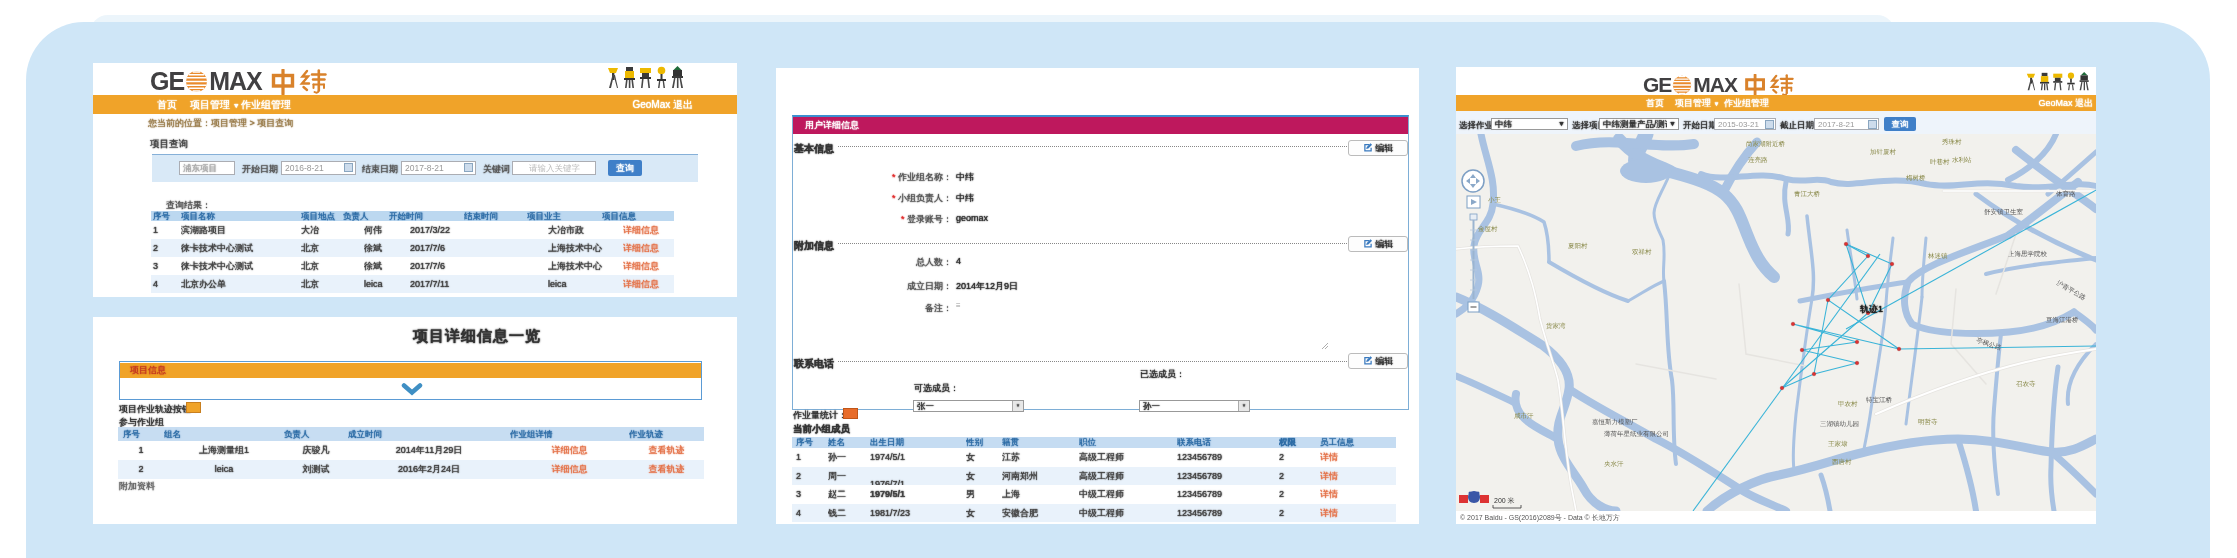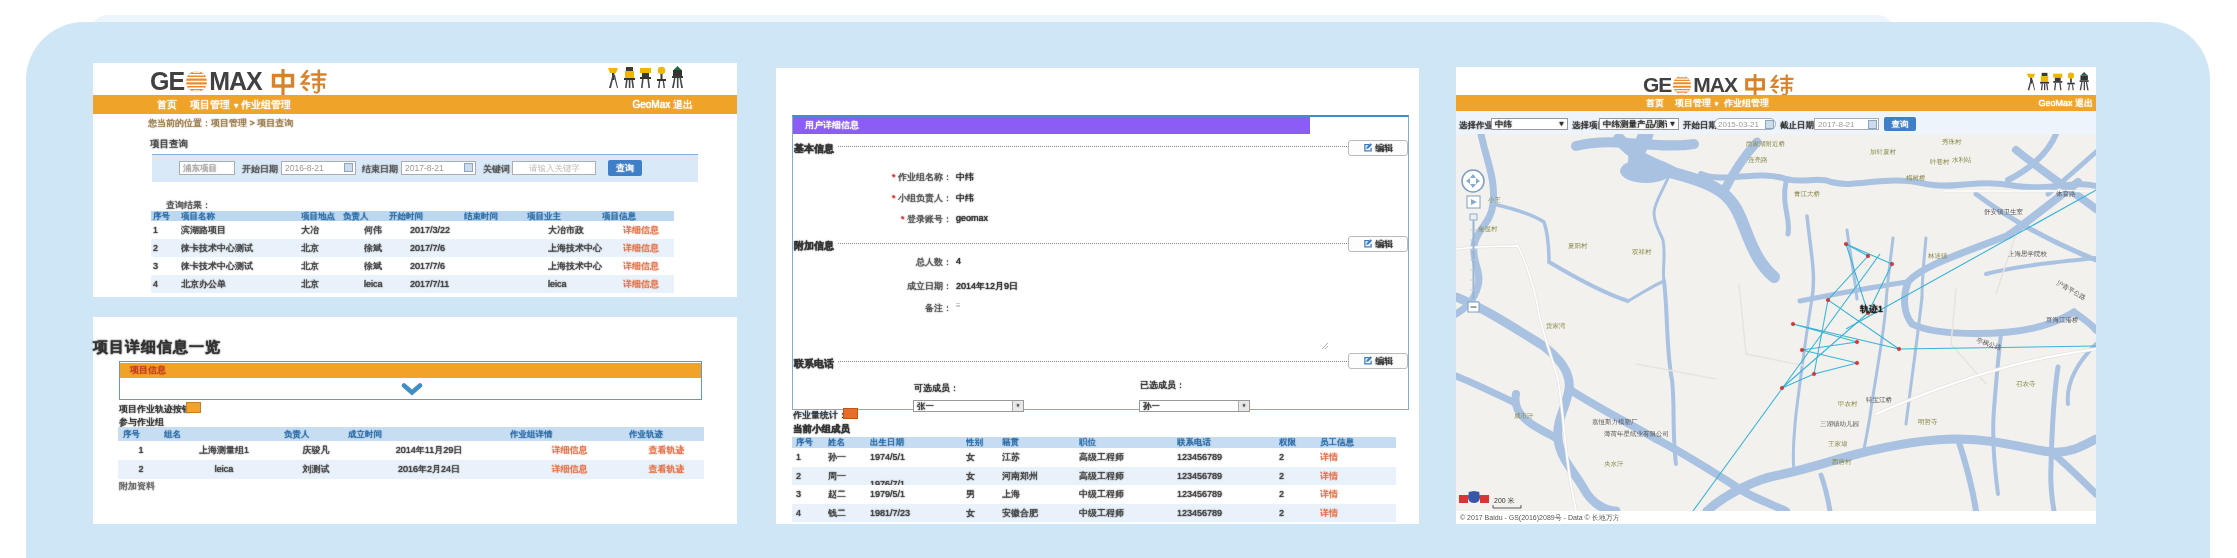--- a/index.html
+++ b/index.html
@@ -159,21 +159,21 @@
       <div style="width:63px;">北京</div>
       <div style="width:46px;">leica</div>
       <div style="width:75px;">2017/7/11</div>
       <div style="width:63px;"></div>
       <div style="width:75px;">leica</div>
       <div class="olink" style="width:51px;">详细信息</div>
   </div>
 </div>
 
 <div class="panel" id="p2">
-  <div class="abs cjk" style="left:0;top:21px;width:768px;font-size:15px;font-weight:bold;color:#333;letter-spacing:1px;text-shadow:0 0 1px #333,0 0 2px #444;">项目详细信息一览</div>
+  <div class="abs cjk" style="left:0;top:10px;width:768px;text-align:center;font-size:15px;font-weight:bold;color:#333;letter-spacing:1px;text-shadow:0 0 1px #333,0 0 2px #444;">项目详细信息一览</div>
   <div class="abs" style="left:26px;top:44px;width:583px;height:39px;border:1px solid #5b9bd5;background:#fff;">
     <div class="cjk" style="position:absolute;left:0px;top:1px;width:581px;height:15px;background:#f0a328;color:#c53a20;font-size:9px;line-height:15px;padding-left:10px;">项目信息</div>
     <svg style="position:absolute;left:277px;top:21px;" width="30" height="13" viewBox="0 0 30 13">
         <path d="M7 2.5 L15 9.5 L23 2.5" stroke="#3f8fc4" stroke-width="4.5" fill="none" stroke-linecap="round"></path>
       </svg>
   </div>
   <div class="abs cjk" style="left:26px;top:86px;font-size:9px;color:#333;">项目作业轨迹按钮：</div>
   <div class="abs" style="left:93px;top:85px;width:15px;height:11px;background:#f0a328;border:1px solid #c87f1f;"></div>
   <div class="abs cjk" style="left:26px;top:99px;font-size:9px;color:#333;">参与作业组</div>
   <div class="tr cjk" style="left:25px;top:110px;width:586px;height:14px;font-size:8.5px;line-height:14px;background:#c7ddf2;color:#2d6ca6;">
@@ -198,21 +198,21 @@
       <div style="width:64px;">刘测试</div>
       <div style="width:162px;">2016年2月24日</div>
       <div class="olink" style="width:119px;">详细信息</div>
       <div class="olink" style="width:75px;">查看轨迹</div>
   </div>
   <div class="abs cjk" style="left:26px;top:163px;font-size:9px;color:#666;">附加资料</div>
 </div>
 
 <div class="panel" id="p3">
   <div class="abs" id="p3box" style="left:16px;top:47px;width:617px;height:295px;border:1px solid #7eaed6;border-top:2px solid #3c8fd0;background:#fff;">
-    <div class="cjk" style="position:absolute;left:0;top:0;width:517px;height:17px;background:#8b5cf6;color:#fff;font-size:9px;line-height:17px;padding-left:12px;">用户详细信息</div>
+    <div class="cjk" style="position:absolute;left:0;top:0;width:615px;height:17px;background:#be185d;color:#fff;font-size:9px;line-height:17px;padding-left:12px;">用户详细信息</div>
     <div class="sect cjk" style="top:25px;">基本信息</div>
     <div class="dots" style="top:29px;"></div>
     <div class="ebtn cjk" style="top:23px;"><svg width="10" height="10" viewBox="0 0 16 16">
           <path d="M2 3h8v2H4v8h8V9h2v6H2z" fill="#3a7abf"></path>
           <path d="M6 8l6-6 2.5 2.5-6 6L5 11z" fill="#3a7abf"></path>
         </svg> 编辑</div>
     <div class="flab cjk" style="top:54px;"><s>*</s> 作业组名称：</div>
       <div class="fval cjk" style="top:54px;">中纬</div>
     <div class="flab cjk" style="top:75px;"><s>*</s> 小组负责人：</div>
       <div class="fval cjk" style="top:75px;">中纬</div>
@@ -234,35 +234,35 @@
         <path d="M7 1L1 7M7 4L4 7" stroke="#999" stroke-width="0.8"></path>
       </svg>
     <div class="sect cjk" style="top:240px;">联系电话</div>
     <div class="dots" style="top:244px;"></div>
     <div class="ebtn cjk" style="top:236px;"><svg width="10" height="10" viewBox="0 0 16 16">
           <path d="M2 3h8v2H4v8h8V9h2v6H2z" fill="#3a7abf"></path>
           <path d="M6 8l6-6 2.5 2.5-6 6L5 11z" fill="#3a7abf"></path>
         </svg> 编辑</div>
     <div class="cjk" style="position:absolute;left:121px;top:265px;font-size:9px;color:#333;">可选成员：</div>
     <div class="sel cjk" style="left:120px;top:283px;">张一<span>▾</span></div>
-    <div class="cjk" style="position:absolute;left:347px;top:262px;font-size:9px;color:#333;">已选成员：</div>
+    <div class="cjk" style="position:absolute;left:347px;top:251px;font-size:9px;color:#333;">已选成员：</div>
     <div class="sel cjk" style="left:346px;top:283px;">孙一<span>▾</span></div>
   </div>
   <div class="abs cjk" style="left:17px;top:341px;font-size:9px;color:#333;">作业量统计：</div>
   <div class="abs" style="left:67px;top:340px;width:15px;height:11px;background:#e86c2a;border:1px solid #c05518;"></div>
   <div class="abs cjk" style="left:17px;top:355px;font-size:9.5px;font-weight:bold;color:#333;">当前小组成员</div>
   <div class="tr cjk" style="left:16px;top:369px;width:604px;height:11px;font-size:8.5px;line-height:11px;background:#c5dcf2;color:#2d6ca6;">
     <div style="width:36px;padding-left:4px;">序号</div>
       <div style="width:42px;">姓名</div>
       <div style="width:96px;">出生日期</div>
       <div style="width:36px;">性别</div>
       <div style="width:77px;">籍贯</div>
       <div style="width:98px;">职位</div>
       <div style="width:102px;">联系电话</div>
-      <div style="width:41px;">权限</div>
+      <div style="width:41px;font-weight:bold;">权限</div>
       <div style="width:76px;">员工信息</div>
   </div>
   <div class="tr cjk" style="left:16px;top:380px;width:604px;height:18.5px;font-size:9px;line-height:18.5px;color:#444;">
     <div style="width:36px;padding-left:4px;">1</div>
       <div style="width:42px;">孙一</div>
       <div style="width:96px;">1974/5/1</div>
       <div style="width:36px;">女</div>
       <div style="width:77px;">江苏</div>
       <div style="width:98px;">高级工程师</div>
       <div style="width:102px;">123456789</div>
@@ -276,21 +276,21 @@
       <div style="width:36px;">女</div>
       <div style="width:77px;">河南郑州</div>
       <div style="width:98px;">高级工程师</div>
       <div style="width:102px;">123456789</div>
       <div style="width:41px;">2</div>
       <div class="olink" style="width:76px;">详情</div>
   </div>
   <div class="tr cjk" style="left:16px;top:417px;width:604px;height:18.5px;font-size:9px;line-height:18.5px;color:#444;">
     <div style="width:36px;padding-left:4px;">3</div>
       <div style="width:42px;">赵二</div>
-      <div style="width:96px;">1979/5/1</div>
+      <div style="width:96px;font-weight:bold;">1979/5/1</div>
       <div style="width:36px;">男</div>
       <div style="width:77px;">上海</div>
       <div style="width:98px;">中级工程师</div>
       <div style="width:102px;">123456789</div>
       <div style="width:41px;">2</div>
       <div class="olink" style="width:76px;">详情</div>
   </div>
   <div class="tr alt cjk" style="left:16px;top:435.5px;width:604px;height:18.5px;font-size:9px;line-height:18.5px;color:#444;">
     <div style="width:36px;padding-left:4px;">4</div>
       <div style="width:42px;">钱二</div>
@@ -364,21 +364,21 @@
     <span class="cjk" style="position:absolute;left:219px;">项目管理 <span style="font-size:6px;">▼</span></span>
     <span class="cjk" style="position:absolute;left:268px;">作业组管理</span>
     <span class="cjk" style="position:absolute;right:3px;">GeoMax 退出</span>
   </div>
   <div class="abs" style="left:0;top:44px;width:640px;height:23px;background:#eef4fb;"></div>
   <div class="abs cjk" style="left:3px;top:53px;font-size:8.5px;color:#333;">选择作业组：</div>
   <div class="sel cjk" style="left:35px;top:51px;width:77px;">中纬<span style="background:#fff;border:none;font-size:7px;color:#333;">▼</span></div>
   <div class="abs cjk" style="left:116px;top:53px;font-size:8.5px;color:#333;">选择项目：</div>
   <div class="sel cjk" style="left:143px;top:51px;width:80px;">中纬测量产品/测试<span style="background:#fff;border:none;font-size:7px;color:#333;">▼</span></div>
   <div class="abs cjk" style="left:227px;top:53px;font-size:8.5px;color:#333;">开始日期：</div>
-  <div class="inp" style="left:258px;top:51px;width:62px;height:12px;font-size:8px;color:#999;line-height:11px;padding-left:3px;border-radius:6px;">2015-03-21</div>
+  <div class="inp" style="left:258px;top:51px;width:62px;height:12px;font-size:8px;color:#999;line-height:11px;padding-left:3px;">2015-03-21</div>
   <div class="cal" style="left:309px;top:52.5px;"></div>
   <div class="abs cjk" style="left:324px;top:53px;font-size:8.5px;color:#333;">截止日期：</div>
   <div class="inp" style="left:358px;top:51px;width:65px;height:12px;font-size:8px;color:#999;line-height:11px;padding-left:3px;">2017-8-21</div>
   <div class="cal" style="left:412px;top:52.5px;"></div>
   <div class="abs cjk" style="left:428px;top:50px;width:32px;height:14px;background:#3f7fc8;border-radius:2px;color:#fff;font-size:8.5px;text-align:center;line-height:14px;">查询</div>
   <div id="p4map" class="abs" style="left:0;top:67px;width:640px;height:377px;overflow:hidden;">
   <svg width="640" height="377" viewBox="0 0 640 377" font-family="Liberation Sans">
     <rect width="640" height="377" fill="#f2f1ed"></rect>
     <g stroke="#a9c2e2" fill="none" stroke-linecap="round" stroke-linejoin="round">
       <path d="M25,0 C30,25 40,45 37,70 C35,90 20,95 18,112 C16,128 26,138 22,152 C18,168 8,175 0,180" stroke-width="7"></path>

